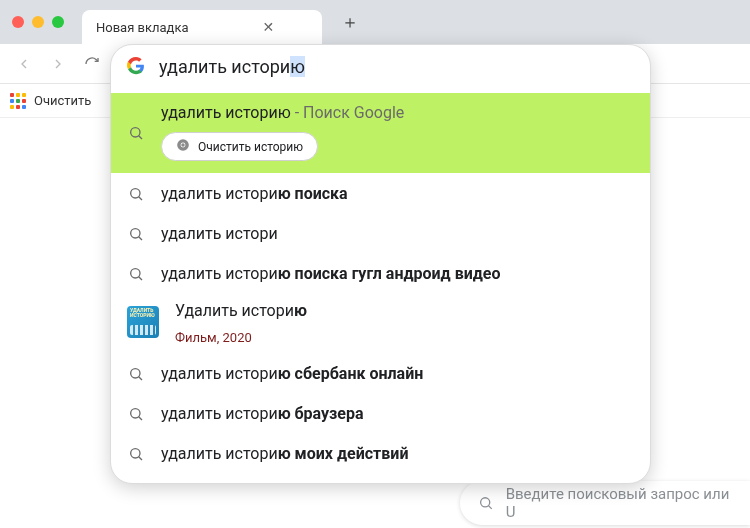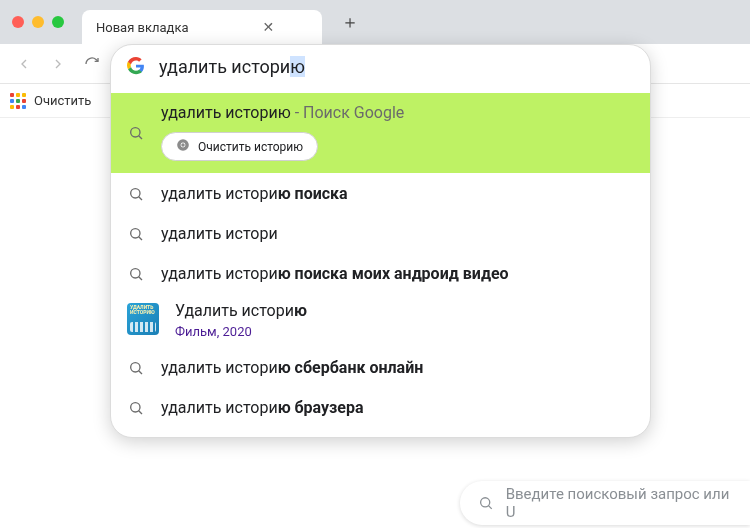--- a/index.html
+++ b/index.html
@@ -40,21 +40,21 @@
   .omni-input .sel { background: #cfe3ff; }
 
   .sugg { padding: 6px 0 10px; }
   .sugg-row { display: flex; align-items: center; padding: 8px 16px; gap: 16px; font-size: 16px; color: #202124; cursor: pointer; min-height: 40px; }
   .sugg-row.first { background: #bef264; align-items: center; padding-top: 10px; padding-bottom: 12px; }
   .sugg-ico { width: 18px; height: 18px; flex-shrink: 0; color: #6b6b6b; display: flex; align-items: center; justify-content: center; margin-top: 2px; }
   .sugg-ico svg { width: 16px; height: 16px; }
   .sugg-text { flex: 1; }
   .sugg-text .light { color: #6b6b6b; }
   .sugg-text b { font-weight: 700; }
-  .sugg-sub { font-size: 13px; color: #4c1d95; margin-top: 4px; }
+  .sugg-sub { font-size: 13px; color: #7f1d1d; margin-top: 10px; }
   .chip-row { margin-top: 10px; }
   .chip { display: inline-flex; align-items: center; gap: 8px; background: #fff; border: 1px solid #d0d0d0; border-radius: 16px; padding: 5px 14px; font-size: 12px; color: #202124; cursor: pointer; }
   .chip svg { width: 14px; height: 14px; }
   .thumb { width: 32px; height: 32px; border-radius: 4px; background: linear-gradient(135deg,#2aa3d8,#1b7fb5); position: relative; flex-shrink:0; margin-top:-2px;}
   .thumb::after { content:""; position:absolute; left:3px; right:3px; bottom:3px; height:10px; background: repeating-linear-gradient(90deg,#fff 0 3px, transparent 3px 5px); border-radius:2px; opacity:.8;}
   .thumb-label { position:absolute; top:2px; left:3px; right:3px; font-size:5px; color:#fff3b0; font-weight:700; line-height:1; }
 
   .bottom-search { position: absolute; bottom: 3px; right: 0; width: 290px; height: 44px; background: #fff; border-radius: 22px 0 0 22px; box-shadow: 0 1px 4px rgba(0,0,0,.15); display: flex; align-items: center; gap: 12px; padding: 0 12px 0 18px; font-size: 15px; color: #8a8f94; }
   .bottom-search svg { width: 16px; height: 16px; color: #8a8f94; }
 </style>
@@ -170,21 +170,21 @@
         </div>
         <div class="sugg-text">удалить истори<b></b></div>
       </div>
       <div class="sugg-row">
         <div class="sugg-ico">
           <svg viewBox="0 0 24 24" fill="none" stroke="currentColor" stroke-width="2">
             <circle cx="11" cy="11" r="7"></circle>
             <path d="M21 21l-5-5"></path>
           </svg>
         </div>
-        <div class="sugg-text">удалить истори<b>ю поиска моих андроид видео</b></div>
+        <div class="sugg-text">удалить истори<b>ю поиска гугл андроид видео</b></div>
       </div>
       <div class="sugg-row">
         <div class="thumb">
           <div class="thumb-label">УДАЛИТЬ ИСТОРИЮ</div>
         </div>
         <div class="sugg-text">
           <div>Удалить истори<b>ю</b></div>
           <div class="sugg-sub">Фильм, 2020</div>
         </div>
       </div>
@@ -199,14 +199,23 @@
       </div>
       <div class="sugg-row">
         <div class="sugg-ico">
           <svg viewBox="0 0 24 24" fill="none" stroke="currentColor" stroke-width="2">
             <circle cx="11" cy="11" r="7"></circle>
             <path d="M21 21l-5-5"></path>
           </svg>
         </div>
         <div class="sugg-text">удалить истори<b>ю браузера</b></div>
       </div>
+      <div class="sugg-row">
+        <div class="sugg-ico">
+          <svg viewBox="0 0 24 24" fill="none" stroke="currentColor" stroke-width="2">
+            <circle cx="11" cy="11" r="7"></circle>
+            <path d="M21 21l-5-5"></path>
+          </svg>
+        </div>
+        <div class="sugg-text">удалить истори<b>ю моих действий</b></div>
+      </div>
     </div>
 </div>
 
 </body></html>

